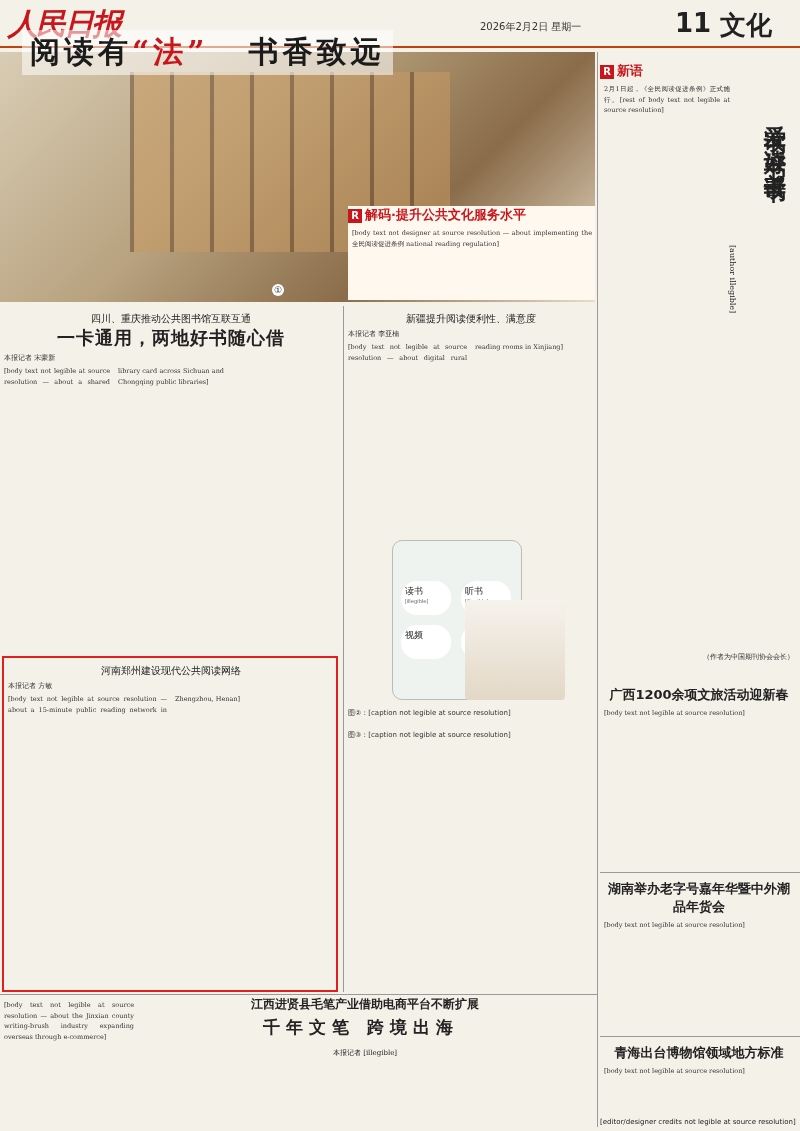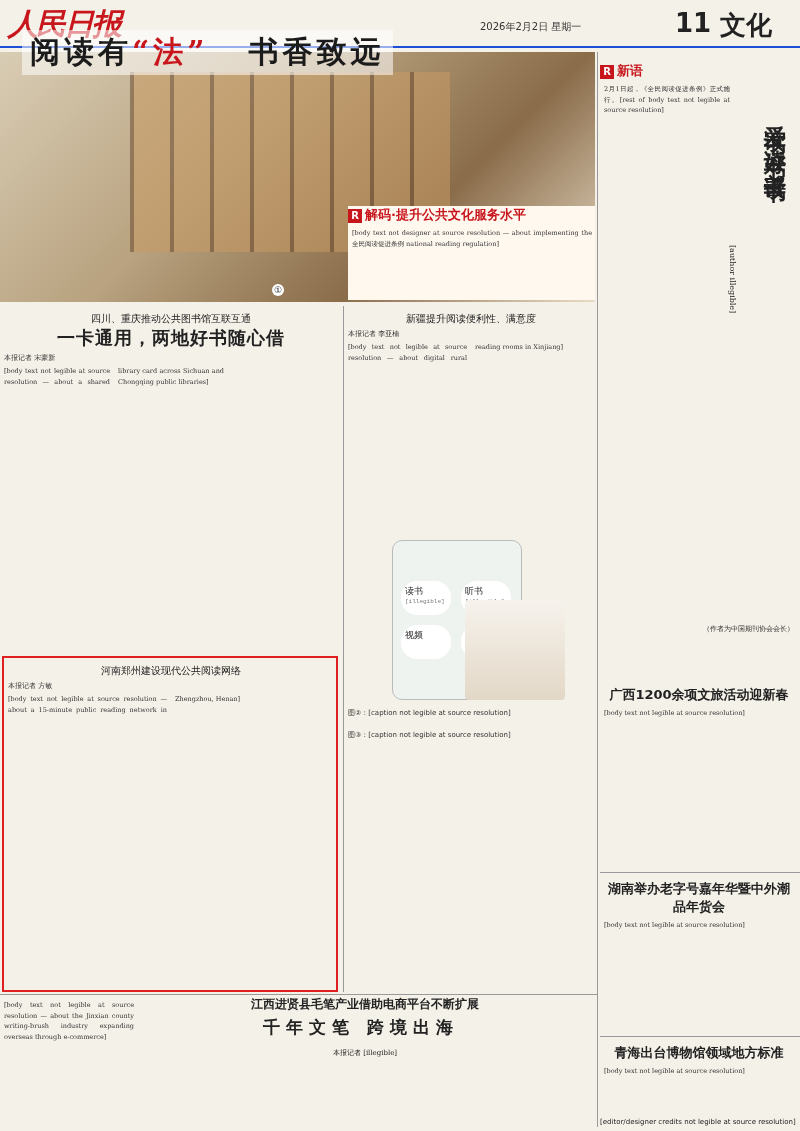--- a/index.html
+++ b/index.html
@@ -1,17 +1,17 @@
 <!DOCTYPE html>
 <html><head>
 <meta charset="utf-8">
 <style>
 *{box-sizing:border-box;margin:0;padding:0}
 body{width:800px;height:1131px;background:#f4f1e8;font-family:"DejaVu Serif","Liberation Serif",serif;color:#222;overflow:hidden;position:relative}
-.masthead{position:absolute;left:0;top:0;width:800px;height:48px;border-bottom:2px solid #1d4ed8}
+.masthead{position:absolute;left:0;top:0;width:800px;height:48px;border-bottom:2px solid #c2410c}
 .logo{position:absolute;left:8px;top:4px;font-size:30px;font-weight:bold;color:#c8161d;font-style:italic;letter-spacing:-2px}
 .dateline{position:absolute;left:480px;top:20px;font-size:10px;color:#333;font-family:"DejaVu Sans",sans-serif}
 .pagenum{position:absolute;left:675px;top:8px;font-size:26px;font-weight:bold;font-family:"DejaVu Sans",sans-serif}
 .section{position:absolute;left:720px;top:8px;font-size:26px;font-weight:bold;font-family:"DejaVu Sans",sans-serif}
 .hero{position:absolute;left:0;top:52px;width:595px;height:250px;background:linear-gradient(135deg,#d9cdb5,#b8a27f 40%,#8a6c4a 70%,#e8dcc6);overflow:hidden}
 .hero .shelf{position:absolute;left:130px;top:20px;width:320px;height:180px;background:repeating-linear-gradient(90deg,#6b4a2e 0 4px,#c79a62 4px 40px);opacity:.55}
 .hero-title{position:absolute;left:22px;top:30px;font-size:30px;font-weight:bold;color:#1b1b1b;letter-spacing:4px;background:rgba(255,255,255,.55);padding:2px 8px}
 .hero-title .red{color:#c8161d}
 .hero-title .gap{display:inline-block;width:40px}
 .hero-caption-num{position:absolute;left:272px;top:284px;font-size:9px;background:#fff;border-radius:50%;width:12px;height:12px;text-align:center;line-height:12px}
@@ -24,21 +24,21 @@
 .vert-title{position:absolute;left:740px;top:108px;width:50px;font-size:22px;font-weight:bold;writing-mode:vertical-rl;letter-spacing:4px;line-height:28px;height:280px}
 .vert-author{position:absolute;left:728px;top:245px;writing-mode:vertical-rl;font-size:8px}
 .col-text{font-size:6.5px;line-height:10.5px;color:#333;text-align:justify;overflow:hidden}
 .story-kicker{font-size:10px;text-align:center;font-family:"DejaVu Sans",sans-serif}
 .story-title{font-size:18px;font-weight:bold;text-align:center;letter-spacing:1px}
 .byline{font-size:7px;text-align:left;color:#333;margin:3px 0}
 .vline{position:absolute;width:1px;background:#999}
 .hline{position:absolute;height:1px;background:#999}
 .highlight{position:absolute;left:2px;top:656px;width:336px;height:336px;border:2px solid #e02020}
 .phone{position:absolute;left:392px;top:540px;width:130px;height:160px;background:#eef3ef;border-radius:10px;border:1px solid #bbb}
-.tile{position:absolute;width:50px;height:34px;background:#fff;border-radius:16px;font-size:9px;font-family:Liberation Mono, monospace;padding:4px}
+.tile{position:absolute;width:50px;height:34px;background:#fff;border-radius:16px;font-size:9px;font-family:Liberation Sans, sans-serif;padding:4px}
 .tile .sub{font-size:6px;color:#777}
 .photo-reading{position:absolute;left:465px;top:600px;width:100px;height:100px;background:linear-gradient(#f6f2ec,#e3d8c7);border-radius:4px}
 .caption{position:absolute;font-size:7px;line-height:10px;color:#333;font-family:"DejaVu Sans",sans-serif}
 .right-title{font-size:13px;font-weight:bold;text-align:center;font-family:"DejaVu Sans",sans-serif}
 .bottom-kicker{position:absolute;left:140px;top:996px;width:450px;font-size:12px;font-weight:bold;text-align:center;font-family:"DejaVu Sans",sans-serif}
 .bottom-title{position:absolute;left:136px;top:1016px;width:450px;font-size:17px;font-weight:bold;text-align:center;letter-spacing:6px}
 .bottom-byline{position:absolute;left:140px;top:1048px;width:450px;font-size:7px;text-align:center}
 .footer-credits{position:absolute;left:600px;top:1118px;width:220px;font-size:7px;font-family:"DejaVu Sans",sans-serif}
 </style>
 </head>
@@ -64,21 +64,21 @@
   <span class="badge">R</span><span>解码·提升公共文化服务水平</span>
 </div>
 <div class="decode-body col-text">[body text not designer at source resolution — about implementing the 全民阅读促进条例 national reading regulation]</div>
 
 <div class="xinyu-head">
   <span class="badge">R</span><span>新语</span>
 </div>
 <div class="col-text" style="position:absolute;left:604px;top:84px;width:126px;height:560px">2月1日起，《全民阅读促进条例》正式施行。[rest of body text not legible at source resolution]</div>
 <div class="vert-title">爱读书  读好书  善读书</div>
 <div class="vert-author">[author illegible]</div>
-<div class="caption" style="left:604px;top:624px;width:190px;text-align:right">（作者为中国期刊协会会长）</div>
+<div class="caption" style="left:604px;top:652px;width:190px;text-align:right">（作者为中国期刊协会会长）</div>
 
 <div class="vline" style="left:597px;top:52px;height:1075px"></div>
 <div class="vline" style="left:343px;top:306px;height:686px"></div>
 
 <div style="position:absolute;left:4px;top:312px;width:334px">
   <div class="story-kicker">四川、重庆推动公共图书馆互联互通</div>
   <div class="story-title">一卡通用，两地好书随心借</div>
   <div class="byline">本报记者  宋豪新</div>
   <div class="col-text" style="height:250px;column-count:3;column-gap:8px">[body text not legible at source resolution — about a shared library card across Sichuan and Chongqing public libraries]</div>
 </div>

